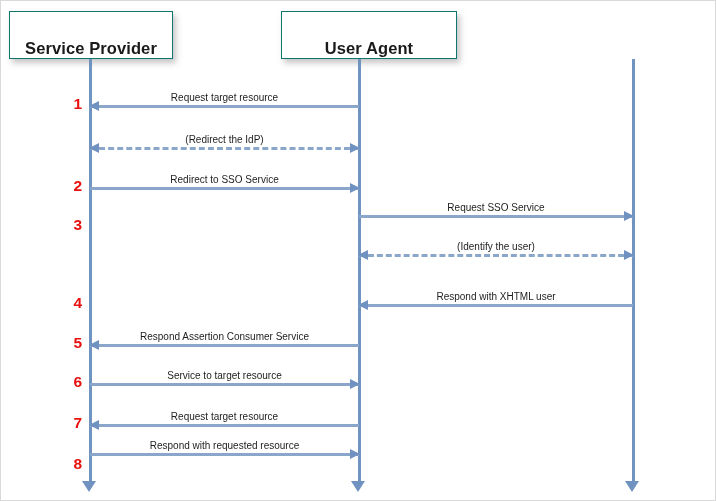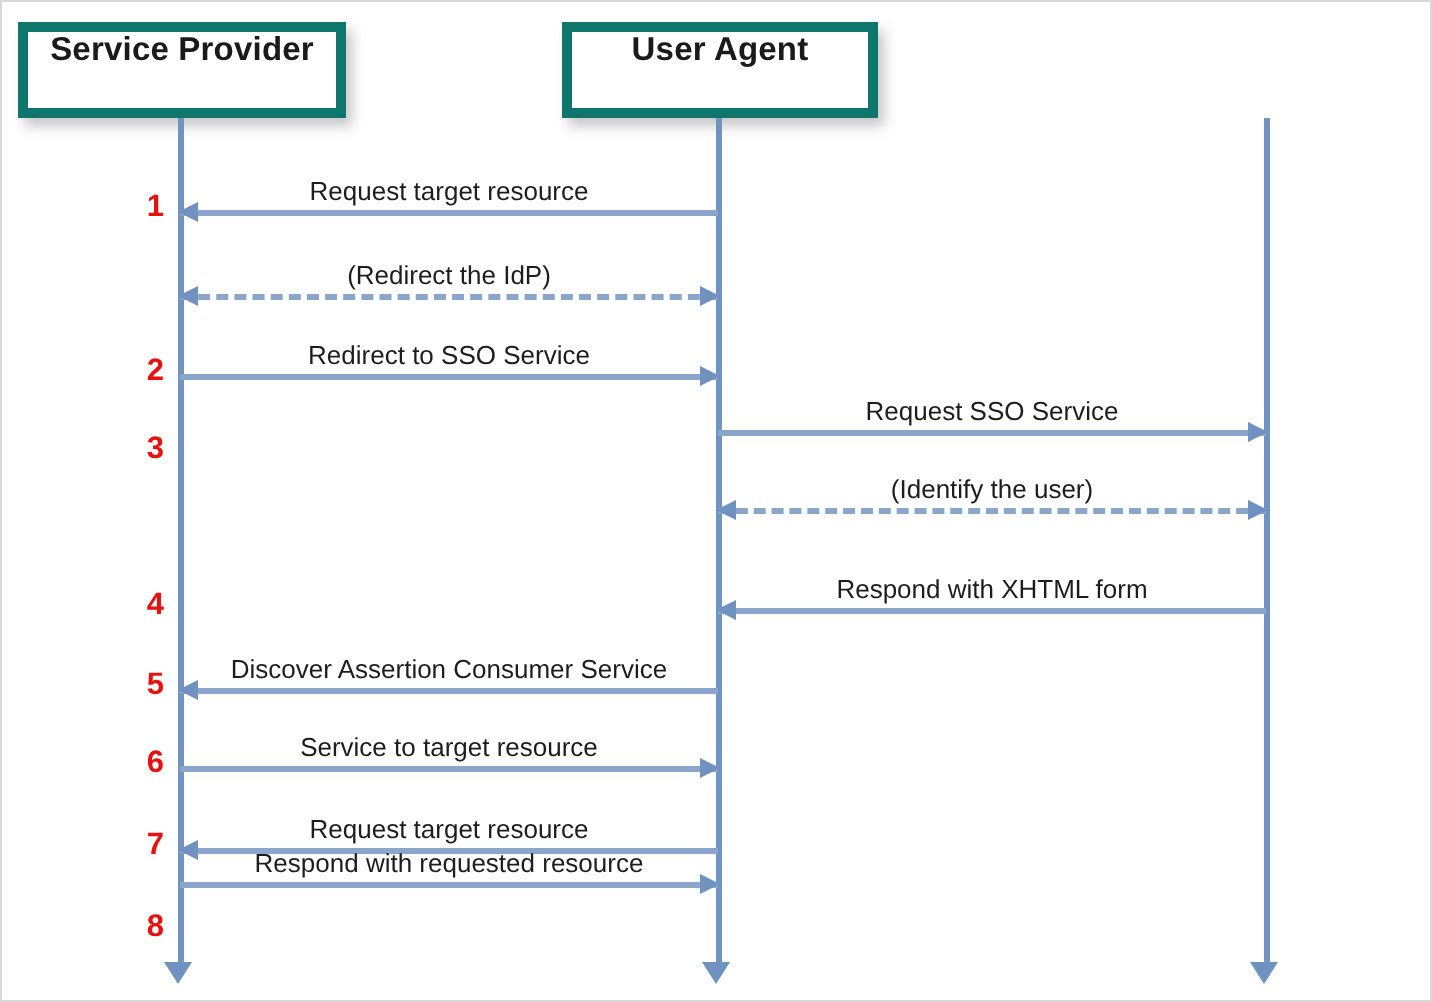--- a/index.html
+++ b/index.html
@@ -20,24 +20,24 @@
     border: 1px solid #d9d9d9;
     box-sizing: border-box;
     overflow: hidden;
   }
 
   
   .actor-box {
     position: absolute;
     height: 48px;
     background: #ffffff;
-    border: 5px solid #0f766e;
+    border: 1px solid #0f766e;
     box-shadow: 3px 4px 6px rgba(120,120,120,0.42);
     display: flex;
-    align-items: flex-start;
+    align-items: flex-end;
     justify-content: center;
     box-sizing: border-box;
   }
   .actor-label {
     font-family: "Liberation Sans", sans-serif;
     font-size: 16.5px;
     font-weight: bold;
     color: #1a1a1a;
     letter-spacing: 0.1px;
     white-space: nowrap;
@@ -95,21 +95,21 @@
     border-bottom: 5.5px solid transparent;
     border-right: 10px solid #6f92c0;
   }
   .msg-label {
     position: absolute;
     bottom: 5px;
     left: 0;
     right: 0;
     text-align: center;
     font-family: "Liberation Sans", sans-serif;
-    font-size: 13px;
+    font-size: 10px;
     color: #1d1d1d;
     white-space: nowrap;
   }
 
   
   .step-num {
     position: absolute;
     font-family: "Liberation Sans", sans-serif;
     font-size: 15.5px;
     font-weight: bold;
@@ -120,21 +120,21 @@
 </style>
 </head>
 <body>
 
 <div id="canvas">
 
   <div class="actor-box" id="box-service-provider" style="left: 8px; top: 10px; width: 164px;">
     <span class="actor-label">Service Provider</span>
   </div>
 
-  <div class="actor-box" id="box-user-agent" style="left: 280px; top: 10px; width: 158px;">
+  <div class="actor-box" id="box-user-agent" style="left: 280px; top: 10px; width: 176px;">
     <span class="actor-label">User Agent</span>
   </div>
 
 
   <div id="layer-lifelines">
       <div class="lifeline" style="left: 88px; top: 58px; height: 422px;"></div>
       <div class="lifeline-head" style="left: 81px; top: 480px;"></div>
       <div class="lifeline" style="left: 357px; top: 58px; height: 422px;"></div>
       <div class="lifeline-head" style="left: 350px; top: 480px;"></div>
       <div class="lifeline" style="left: 631px; top: 58px; height: 422px;"></div>
@@ -167,42 +167,42 @@
       <div class="step-num" style="left: 63px; top: 215px;">3</div>
       <div class="msg dashed" style="left: 358px; width: 274px; top: 253px;">
         <div class="line"></div>
         <div class="arrowhead right"></div>
         <div class="arrowhead left"></div>
         <div class="msg-label">(Identify the user)</div>
       </div>
       <div class="msg" style="left: 358px; width: 274px; top: 303px;">
         <div class="line"></div>
         <div class="arrowhead left"></div>
-        <div class="msg-label">Respond with XHTML form</div>
+        <div class="msg-label">Respond with XHTML user</div>
       </div>
       <div class="step-num" style="left: 63px; top: 293px;">4</div>
       <div class="msg" style="left: 89px; width: 269px; top: 343px;">
         <div class="line"></div>
         <div class="arrowhead left"></div>
-        <div class="msg-label">Discover Assertion Consumer Service</div>
+        <div class="msg-label">Respond Assertion Consumer Service</div>
       </div>
       <div class="step-num" style="left: 63px; top: 333px;">5</div>
       <div class="msg" style="left: 89px; width: 269px; top: 382px;">
         <div class="line"></div>
         <div class="arrowhead right"></div>
         <div class="msg-label">Service to target resource</div>
       </div>
       <div class="step-num" style="left: 63px; top: 372px;">6</div>
       <div class="msg" style="left: 89px; width: 269px; top: 423px;">
         <div class="line"></div>
         <div class="arrowhead left"></div>
         <div class="msg-label">Request target resource</div>
       </div>
       <div class="step-num" style="left: 63px; top: 413px;">7</div>
-      <div class="msg" style="left: 89px; width: 269px; top: 440px;">
+      <div class="msg" style="left: 89px; width: 269px; top: 452px;">
         <div class="line"></div>
         <div class="arrowhead right"></div>
         <div class="msg-label">Respond with requested resource</div>
       </div>
       <div class="step-num" style="left: 63px; top: 454px;">8</div>
     </div>
 
 </div>
 
 </body></html>

